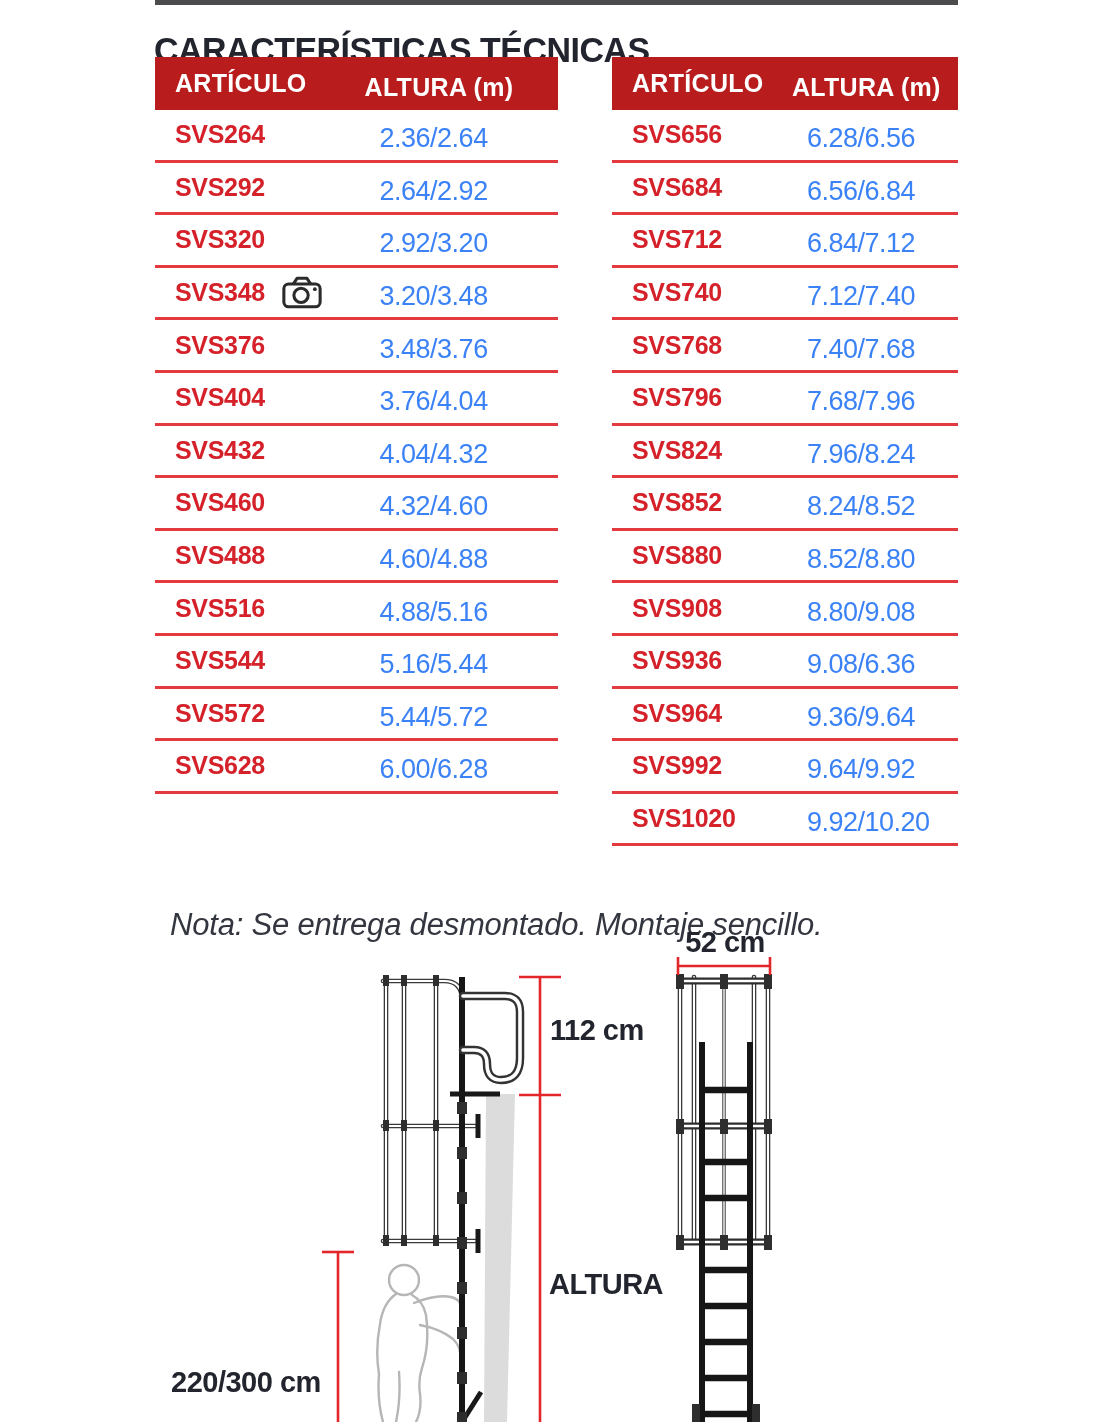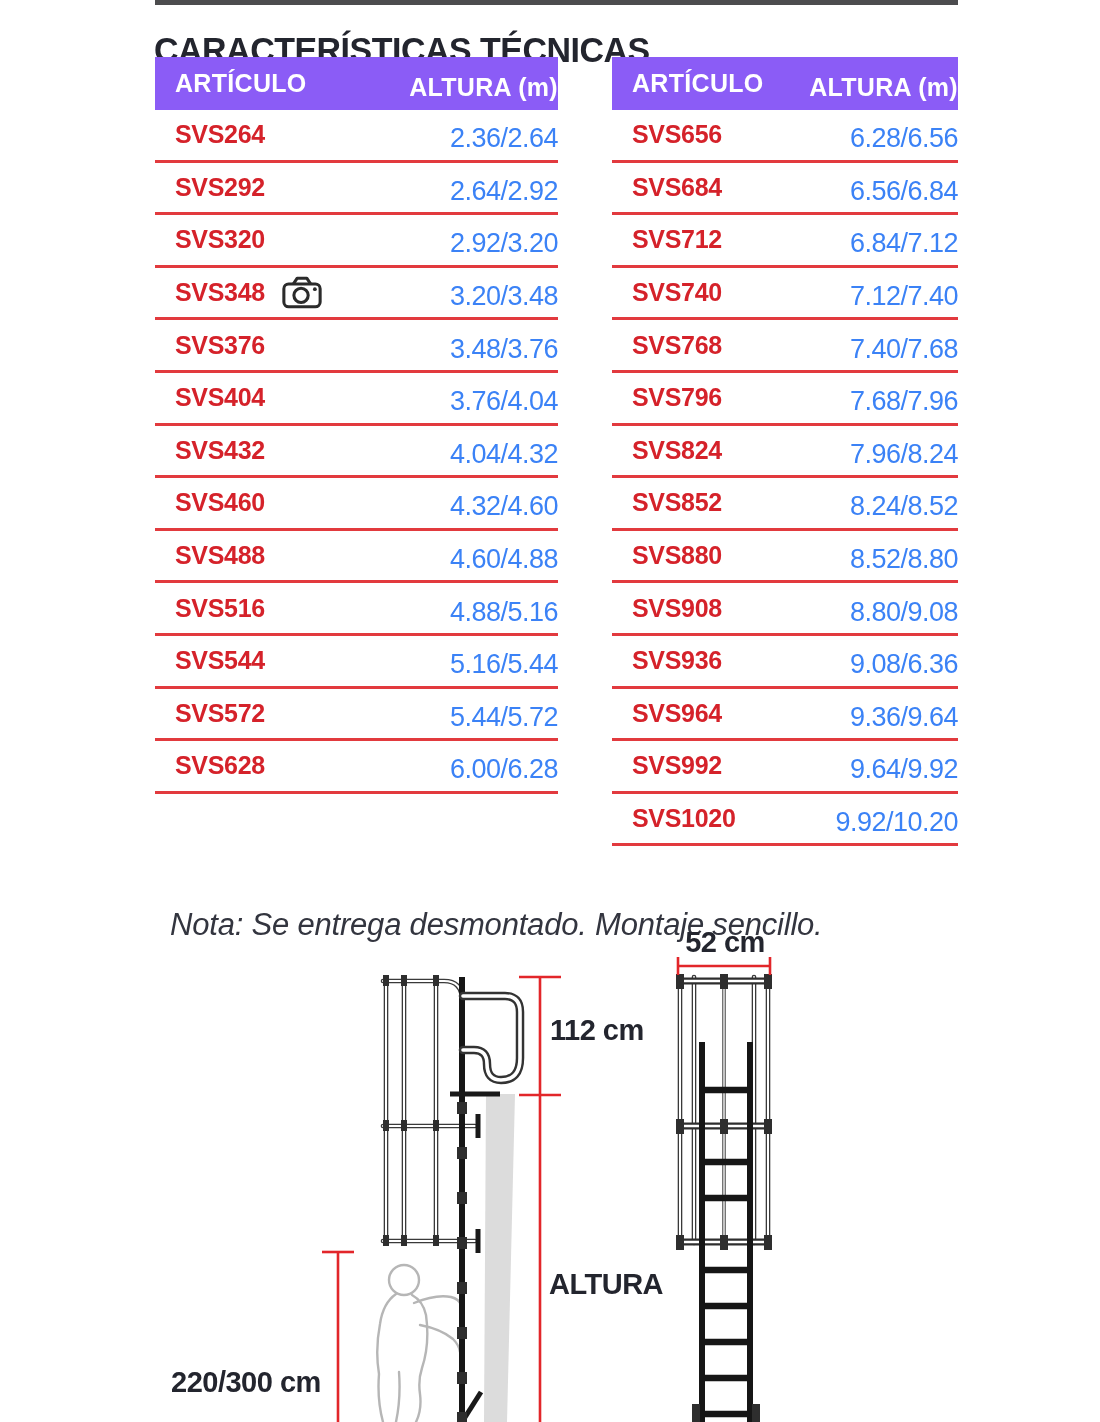--- a/index.html
+++ b/index.html
@@ -9,25 +9,25 @@
   }
   .top-rule{position:absolute;left:155px;top:0;width:803px;height:5px;background:#4c4c4e;}
   .title{
     position:absolute;left:154px;top:7px;font-size:35px;font-weight:700;color:#23252e;
     letter-spacing:-0.5px;transform:scaleX(.97);transform-origin:left top;white-space:nowrap;
   }
   .spec-table{position:absolute;top:57px;}
   .spec-table.left{left:155px;width:403px;}
   .spec-table.right{left:612px;width:346px;}
   .spec-header{
-    height:53px;background:#8b5cf6;color:#ffffff;display:flex;align-items:center;
+    height:53px;background:#b91c1c;color:#ffffff;display:flex;align-items:center;
     font-size:25px;font-weight:700;letter-spacing:0.3px;
   }
   .col-code{flex:0 0 52%;padding-left:20px;box-sizing:border-box;display:flex;align-items:center;}
-  .col-val{flex:1;text-align:right;margin-top:8px;}
+  .col-val{flex:1;text-align:left;margin-top:8px;}
   .spec-row{
     height:52.6px;display:flex;align-items:center;border-bottom:3px solid #e23a3e;
     box-sizing:border-box;background:#fff;gap:15px;
   }
   .spec-row .code{font-size:25px;font-weight:700;color:#d5222a;letter-spacing:-0.3px;}
   .spec-row .col-val{font-size:27px;color:#3b82f6;letter-spacing:-0.5px;}
   .cam{margin-left:16px;display:inline-flex;align-items:center;}
   .note{
     position:absolute;left:160px;top:876px;font-size:31px;font-style:italic;
     color:#33353f;letter-spacing:-0.2px;white-space:nowrap;margin-left:10px;

